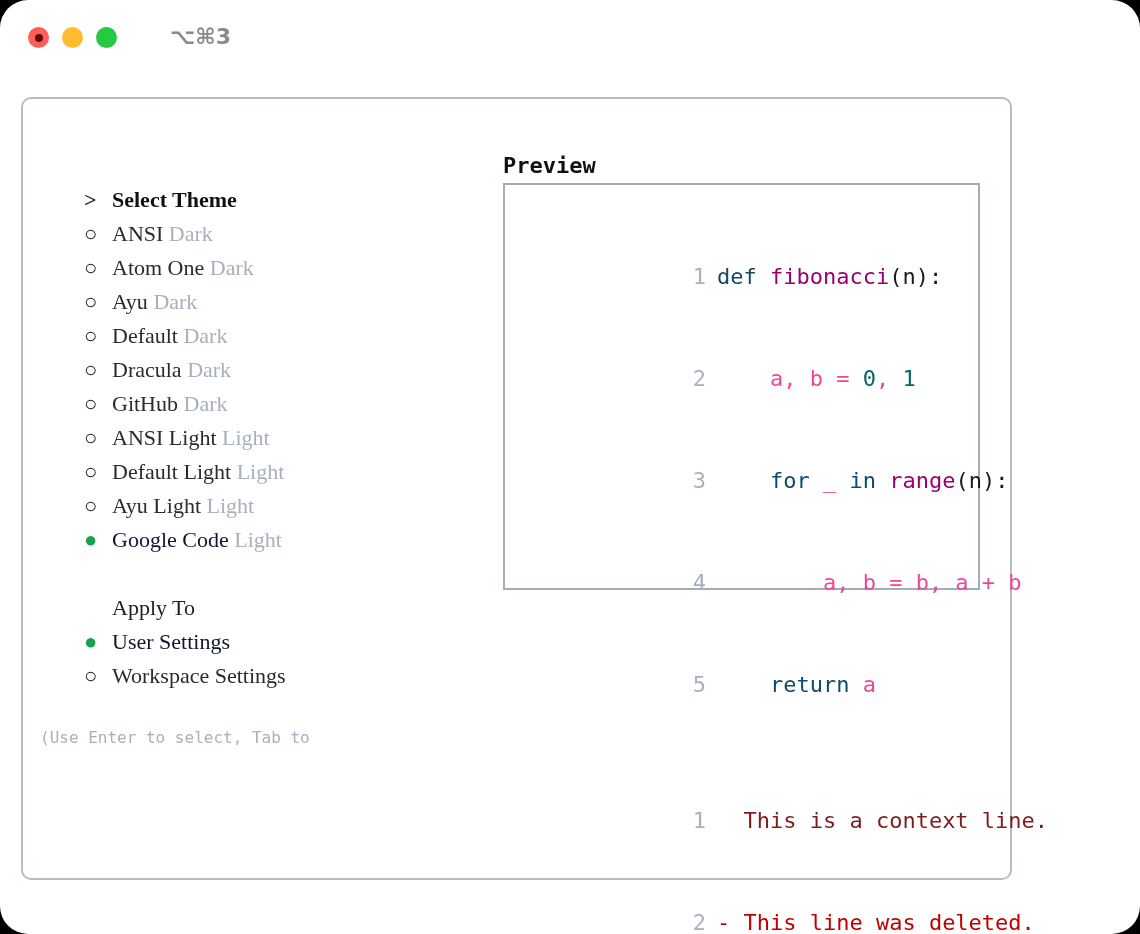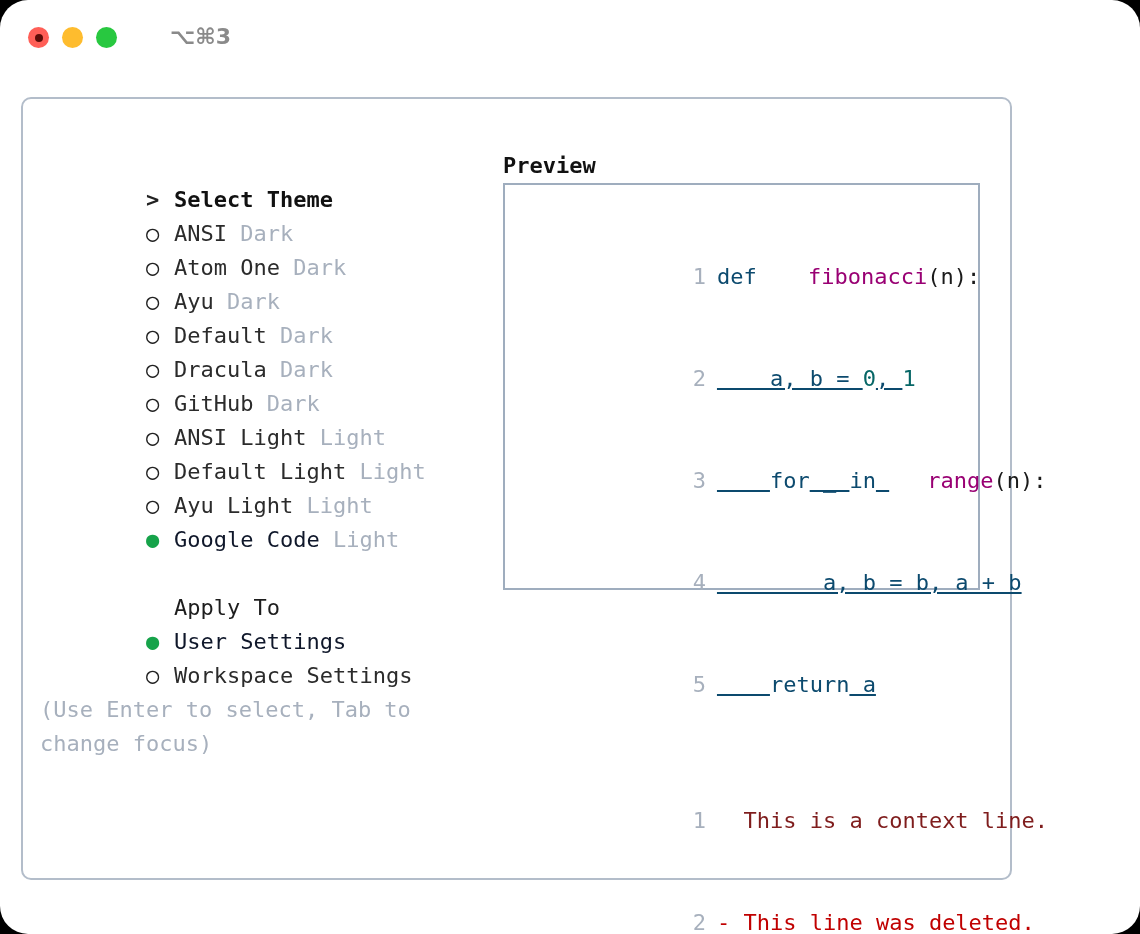--- a/index.html
+++ b/index.html
@@ -87,43 +87,45 @@
     left: 17px;
     top: 50px;
     width: 440px;
   }
   .row {
     height: 34px;
     line-height: 34px;
     font-size: 22px;
     white-space: pre;
     color: #222222;
+    font-family: Liberation Serif, serif;
   }
   .marker {
     display: inline-block;
     width: 28px;
     color: #222222;
   }
   .marker.sel { color: #16a34a; }
   .header-row {
     font-weight: bold;
     color: #111111;
   }
   .theme-name { color: #2b2b2b; }
   .theme-name.selected { color: #0f172a; }
   .theme-tag { color: #a7b0bd; }
   .spacer { height: 34px; }
   .group-label {
     color: #1d1d1d;
   }
   .hint {
-    font-size: 22px;
+    font-size: 16px;
     line-height: 34px;
     color: #a7b0bd;
     white-space: pre;
+    margin-top: 28px;
   }
 
   
   .right-pane {
     position: absolute;
     left: 480px;
     top: 50px;
     width: 490px;
   }
   .preview-title {
@@ -152,23 +154,23 @@
     white-space: pre;
   }
   .lineno {
     display: inline-block;
     width: 30px;
     text-align: right;
     color: #a7b0bd;
     margin-right: 11px;
   }
   .tok-kw  { color: #0c4a6e; }
-  .tok-fn  { color: #990073; margin-left: 38px; }
+  .tok-fn  { color: #990073; }
   .tok-num { color: #066666; }
-  .tok-txt { color: #0c4a6e; text-decoration: underline; }
+  .tok-txt { color: #ec4899; }
   .tok-punc{ color: #1a1a1a; }
 
   .diff-ctx { color: #7f1d1d; }
   .diff-del { color: #c00000; }
 </style>
 </head>
 <body>
 
 <div class="window">
 
@@ -243,21 +245,20 @@
         <span class="marker sel">●</span><span class="theme-name selected">User Settings</span>
       </div>
 
       <div class="row">
         <span class="marker">○</span><span class="theme-name">Workspace Settings</span>
       </div>
 
       <div class="spacer"></div>
 
       <div class="hint">(Use Enter to select, Tab to</div>
-      <div class="hint">change focus)</div>
     </div>
 
     <div class="right-pane">
       <div class="preview-title">Preview</div>
 
       <div class="preview-box">
         <div class="code-area">
 
           <div class="code-line">
             <span class="lineno">1</span><span class="tok-kw">def </span><span class="tok-fn">fibonacci</span><span class="tok-punc">(n):</span>

